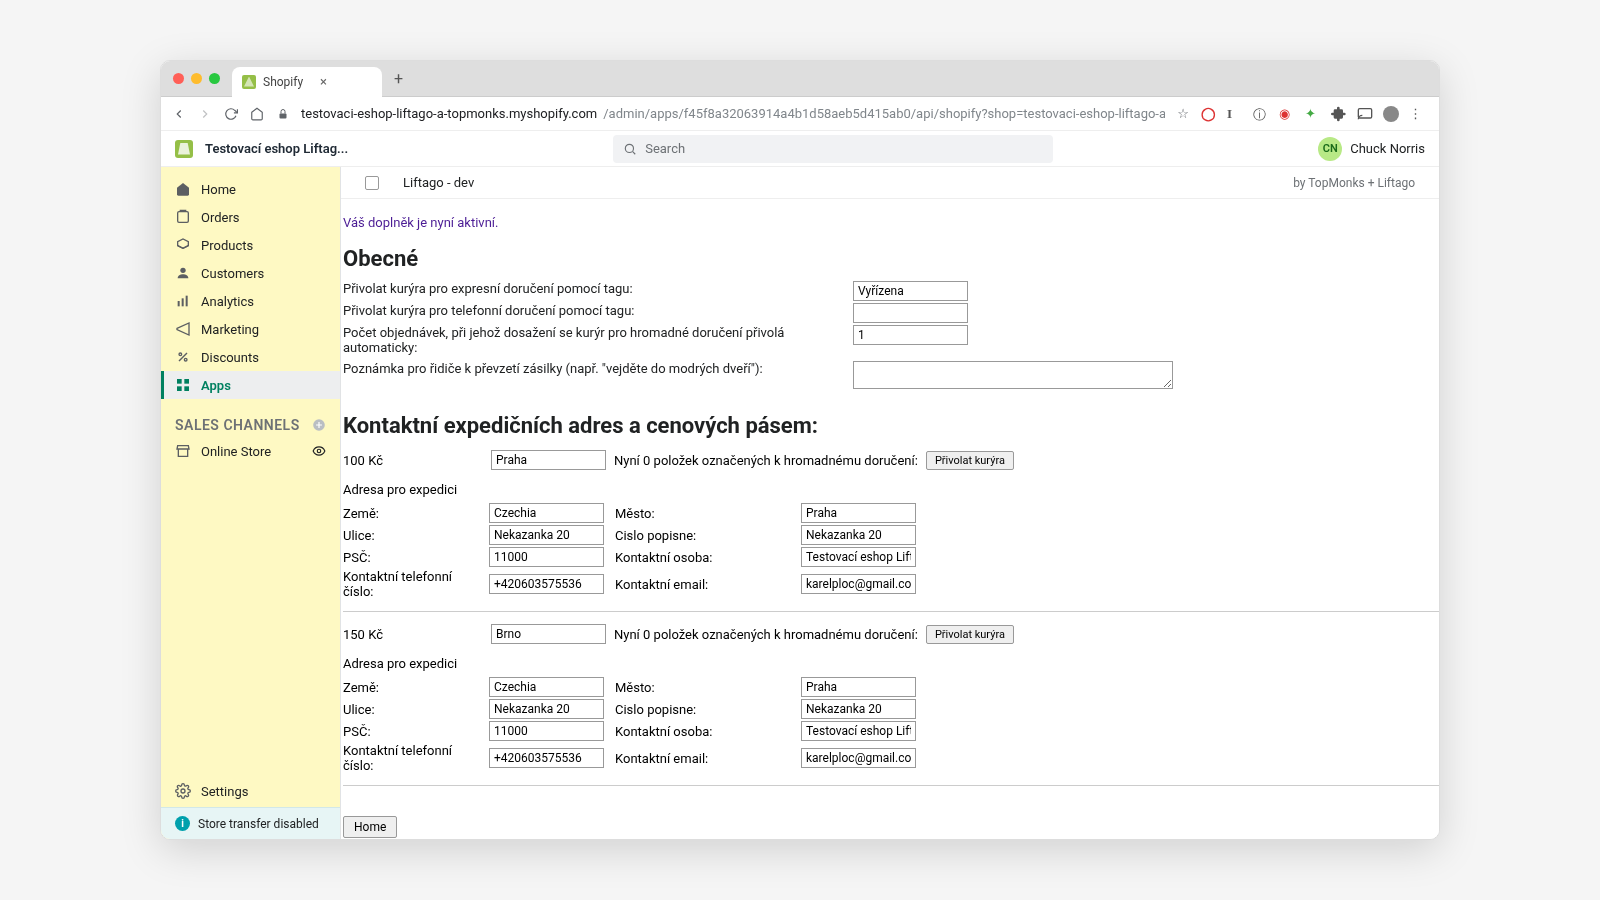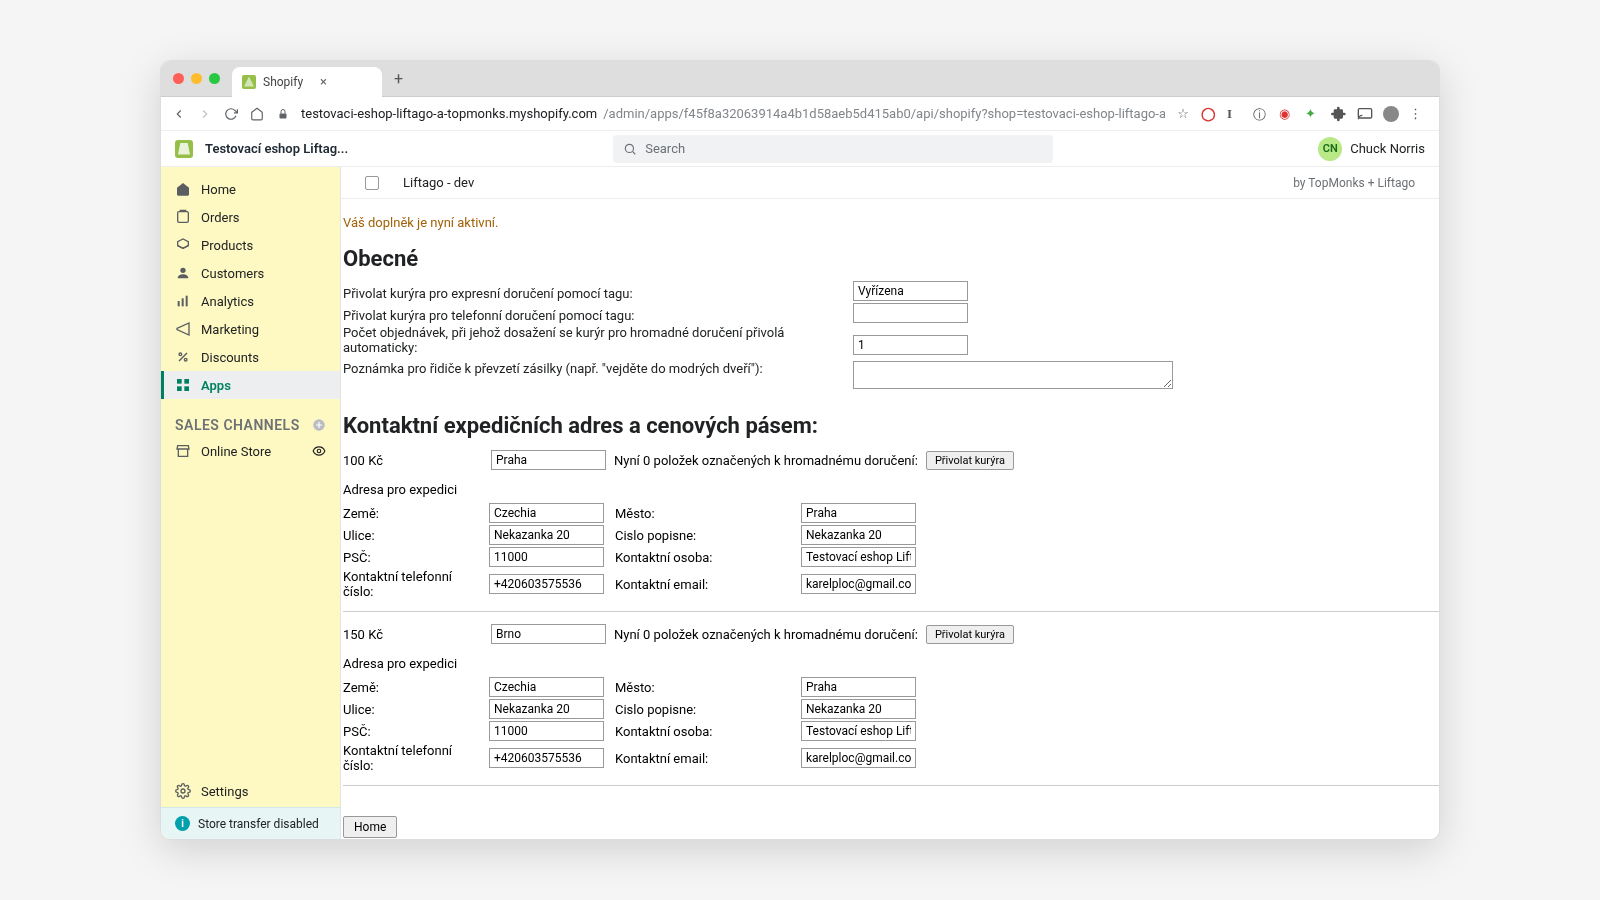--- a/index.html
+++ b/index.html
@@ -53,23 +53,23 @@
 .transfer-bar{background:#e7f5f5;display:flex;align-items:center;gap:8px;padding:8px 14px;font-size:12px;color:#202223;border-top:1px solid #d2e8e8;}
 .info-ico{width:15px;height:15px;border-radius:50%;background:#00a0ac;color:#fff;display:flex;align-items:center;justify-content:center;font-size:10px;font-weight:700;}
 
 .main{flex:1;overflow-y:auto;background:#fff;}
 .app-header{display:flex;align-items:center;justify-content:space-between;padding:8px 24px;border-bottom:1px solid #eee;font-size:13px;}
 .app-header-left{display:flex;align-items:center;gap:24px;color:#202223;}
 .app-ico{width:14px;height:14px;border:1px solid #999;border-radius:2px;}
 .byline{color:#6d7175;font-size:12px;}
 
 .content{padding:8px 0 20px 0;}
-.status-msg{color:#a16207;font-size:13px;padding:8px 0 6px 0;}
+.status-msg{color:#4c1d95;font-size:13px;padding:8px 0 6px 0;}
 h2.section{font-size:22px;font-weight:700;color:#202223;margin:10px 0;}
-.form-row{display:flex;align-items:flex-end;font-size:13px;color:#202223;margin:2px 0;}
+.form-row{display:flex;align-items:flex-start;font-size:13px;color:#202223;margin:2px 0;}
 .form-row label{flex:0 0 510px;}
 .form-row input[type=text]{width:115px;padding:2px 4px;border:1px solid #999;font-size:12px;background:#fff;}
 .form-row.note textarea{width:320px;height:28px;border:1px solid #999;resize:both;font-size:12px;padding:3px;}
 .form-row.note label{flex:0 0 510px;}
 
 .zone{margin-top:12px;}
 .zone-row{display:flex;align-items:center;gap:8px;font-size:13px;margin:4px 0;}
 .zone-row input[type=text]{width:115px;padding:2px 4px;border:1px solid #999;font-size:12px;}
 .price-label{width:140px;}
 .call-btn{padding:2px 8px;border:1px solid #999;background:#efefef;font-size:11px;cursor:pointer;border-radius:2px;}

